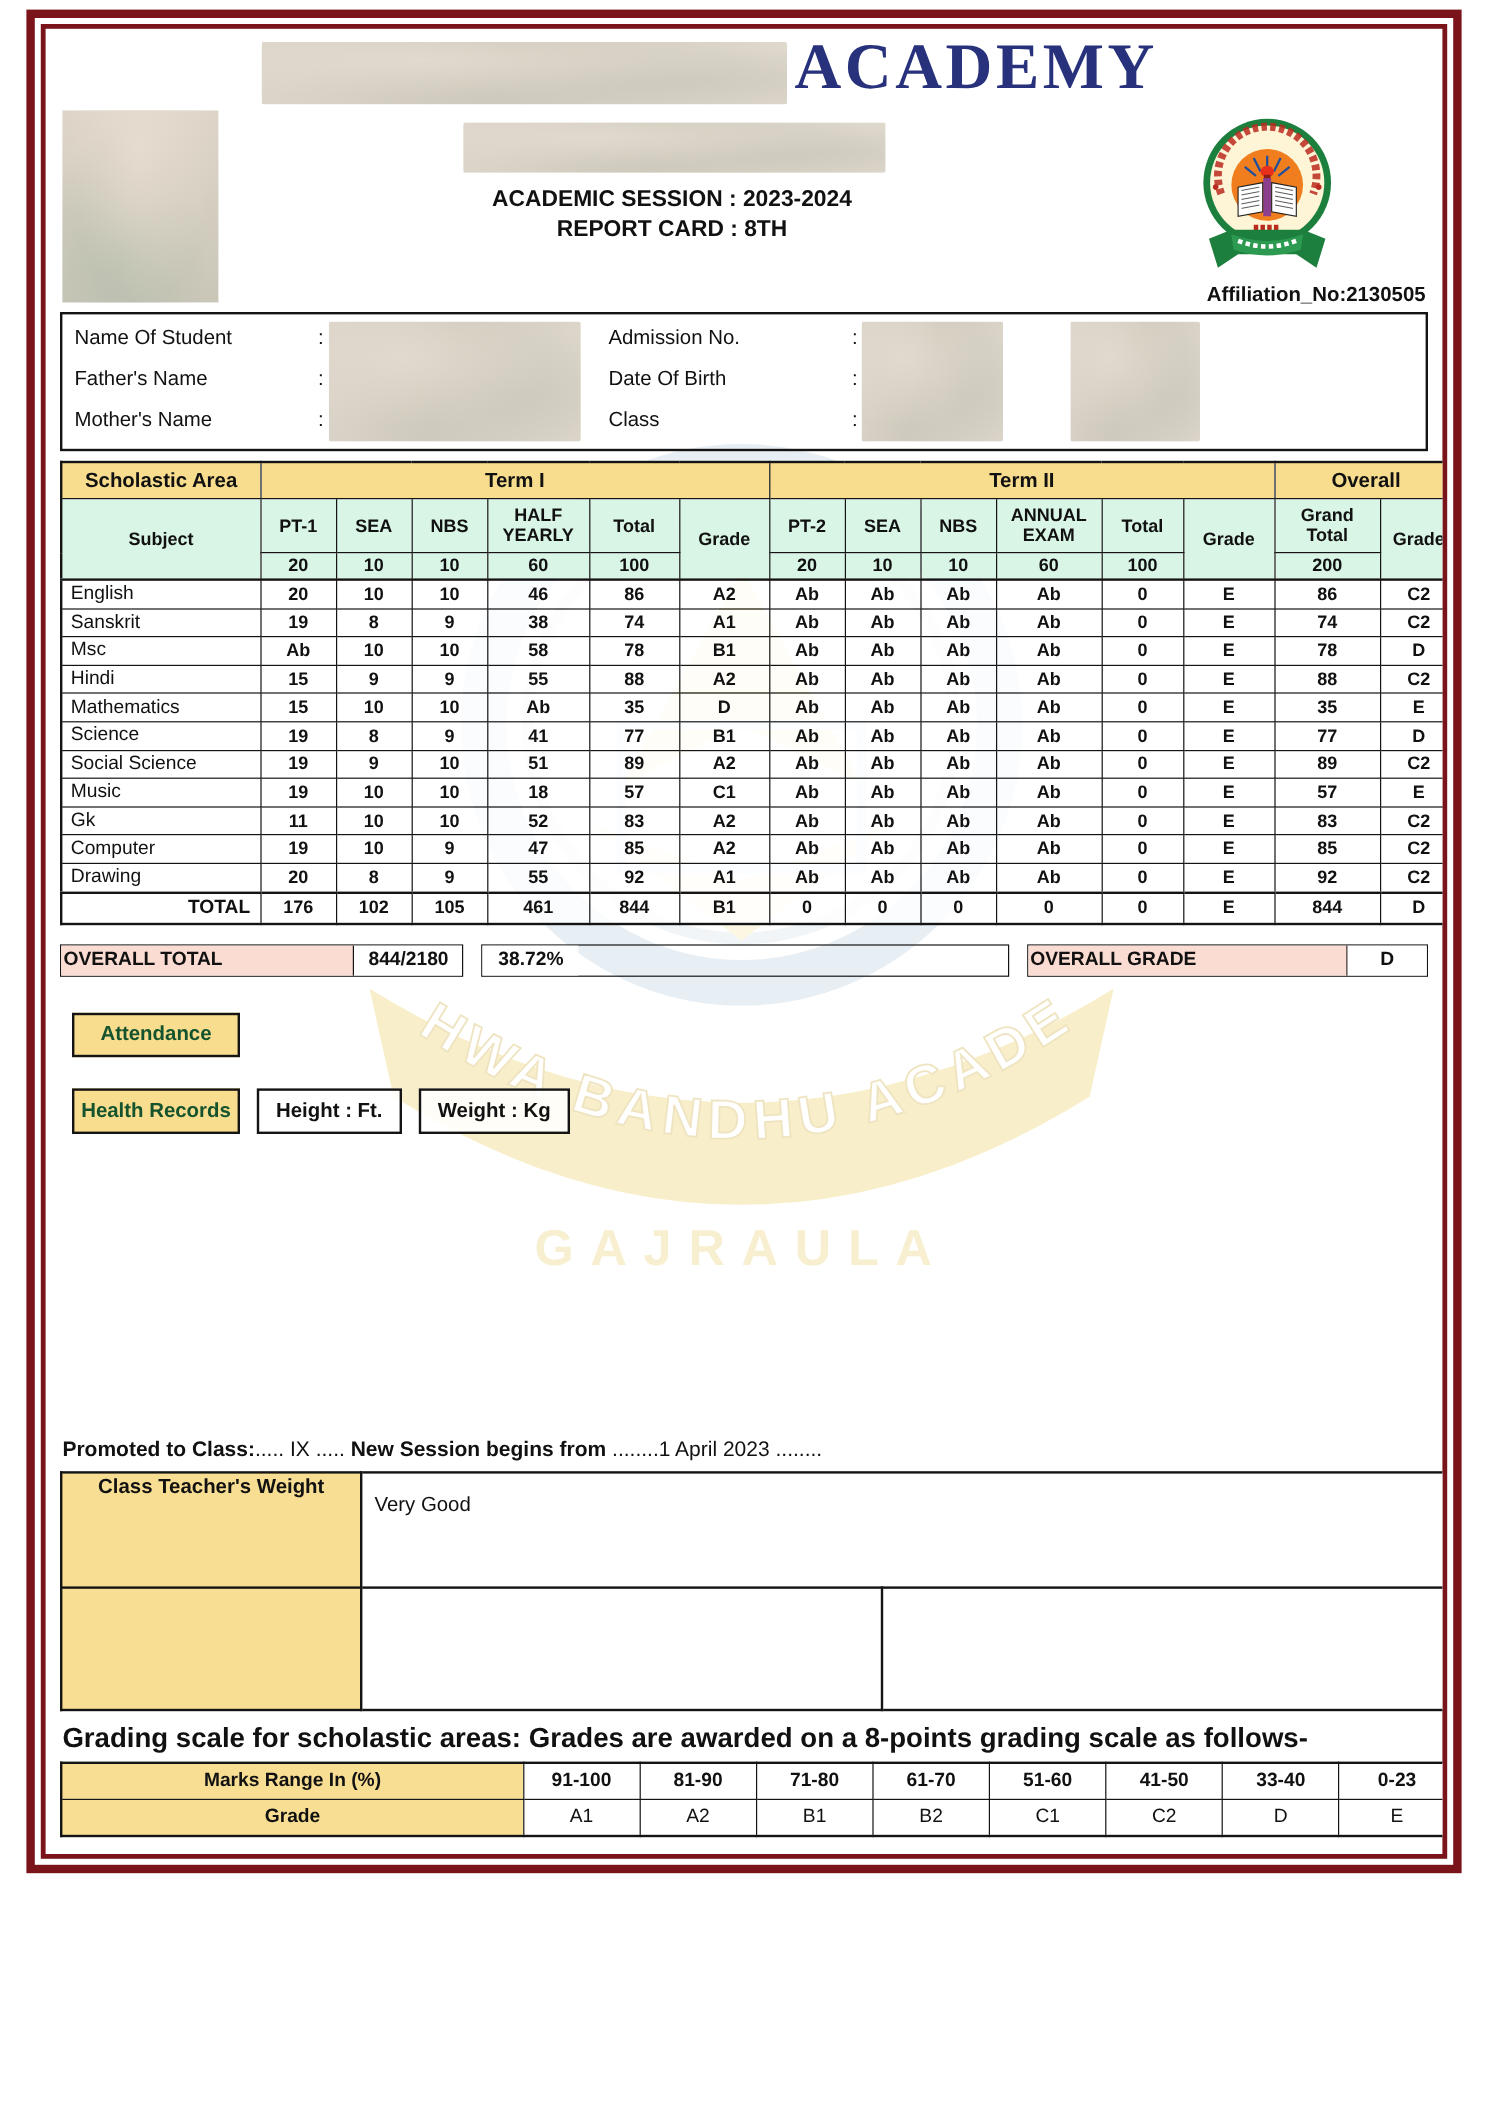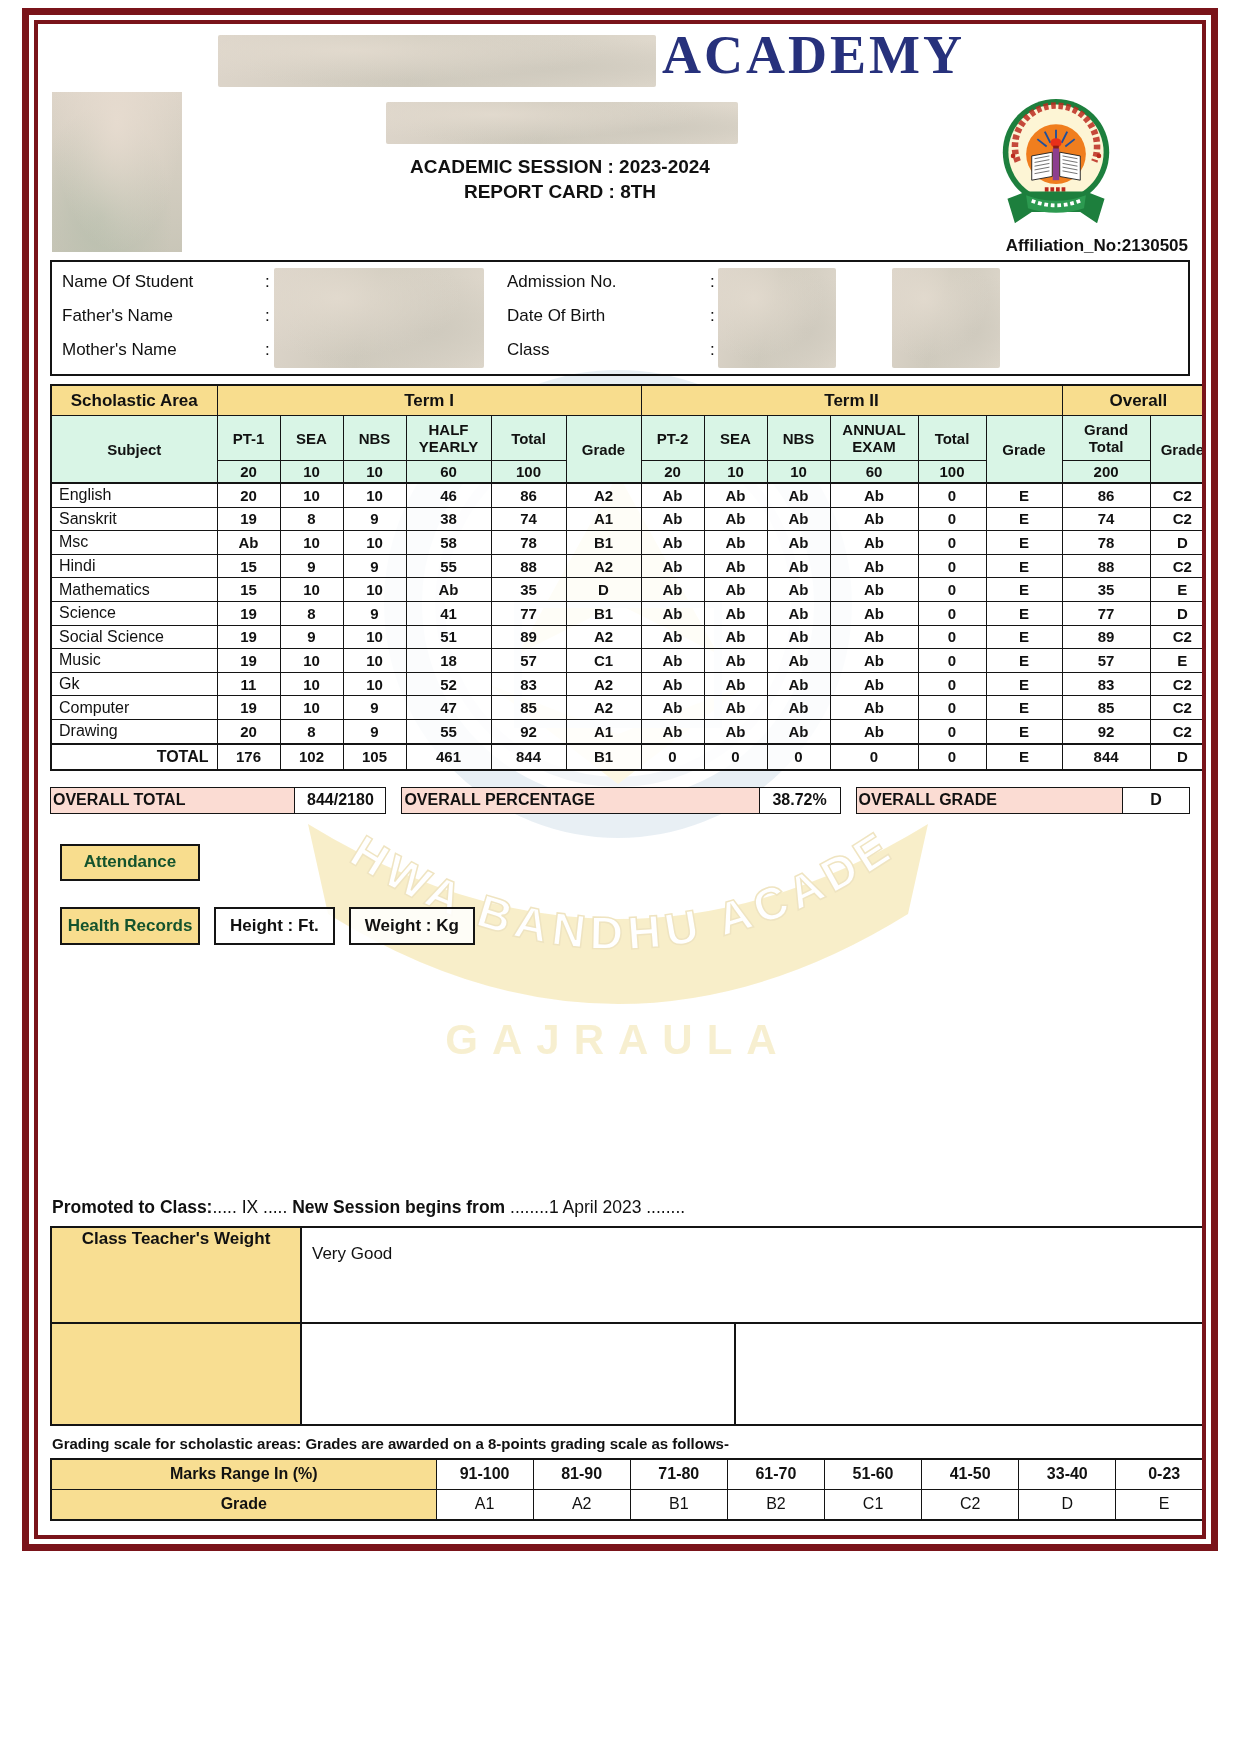--- a/index.html
+++ b/index.html
@@ -86,21 +86,21 @@
   
   .remarks-table{width:1164px;margin-top:8px;border:2px solid #141414;}
   .remarks-table td{border:2px solid #141414;font-size:17px;vertical-align:top;background:rgba(255,255,255,.9);}
   .remarks-table td.ylw{background:#f8de92;}
   .rem-label{font-weight:bold;text-align:center;vertical-align:middle;}
   .rem-value{padding:16px 0 0 10px;}
   .rem-date{font-weight:bold;vertical-align:middle;padding-left:8px;}
   .sig{font-weight:bold;text-align:center;vertical-align:middle;}
 
   
-  .grading-note{font-weight:bold;font-size:15px;margin-top:9px;margin-left:2px;}
+  .grading-note{font-weight:bold;font-size:23px;margin-top:9px;margin-left:2px;}
   .grading-table{width:1164px;margin-top:6px;border:2px solid #141414;}
   .grading-table td{border:1.5px solid #141414;text-align:center;font-size:16px;height:27px;background:#fff;}
   .grading-table td.ylw{background:#f8de92;font-weight:bold;}
   .grading-table td.rng{font-weight:bold;}
 </style>
 </head>
 <body>
 
 <div class="card">
   <div class="card-inner">
@@ -458,21 +458,20 @@
           </tr>
         </tbody>
     </table>
 
     <div class="summary layer">
       <div class="sum-group" style="width:342px">
         <div class="sum-label" style="flex:1">OVERALL TOTAL</div>
         <div class="sum-value" style="width:90px">844/2180</div>
       </div>
       <div class="sum-group" style="width:447px;margin-left:15px">
-        <div class="sum-label" style="flex:1">OVERALL PERCENTAGE</div>
         <div class="sum-value" style="width:80px">38.72%</div>
       </div>
       <div class="sum-group" style="width:340px;margin-left:15px">
         <div class="sum-label" style="flex:1">OVERALL GRADE</div>
         <div class="sum-value" style="width:66px">D</div>
       </div>
     </div>
 
     <div class="band attendance-band layer">
       <div class="tag">Attendance</div>

